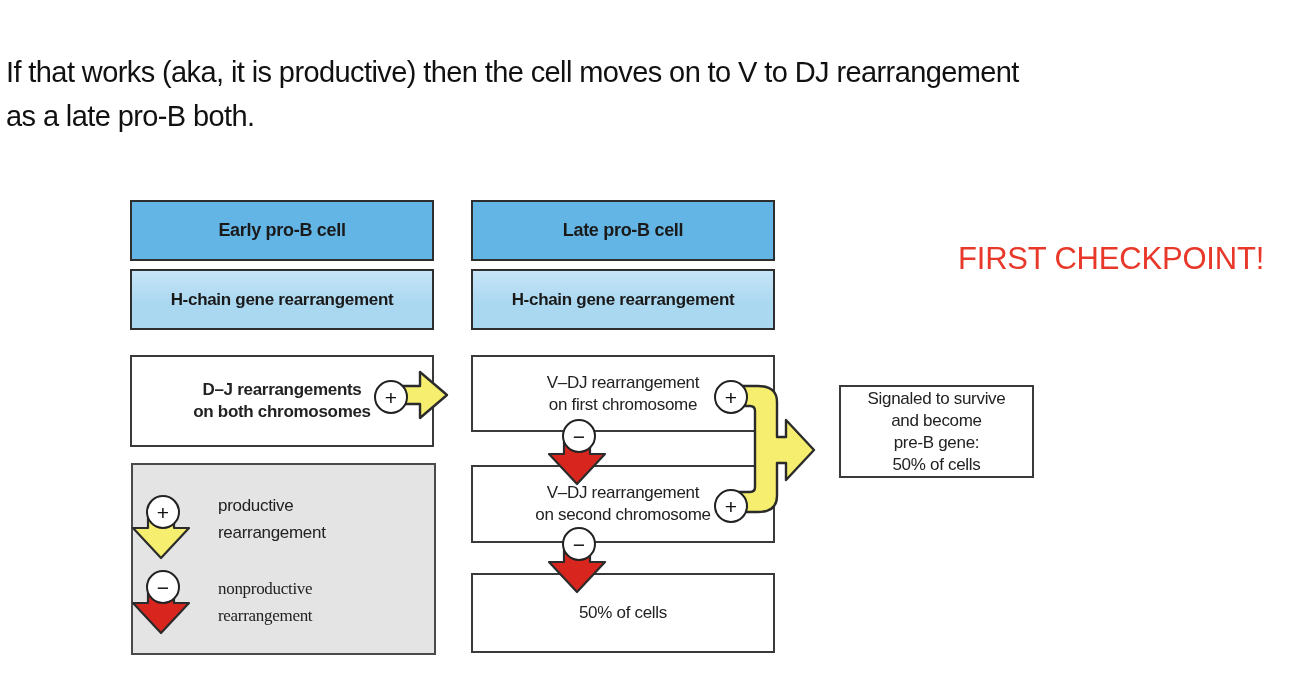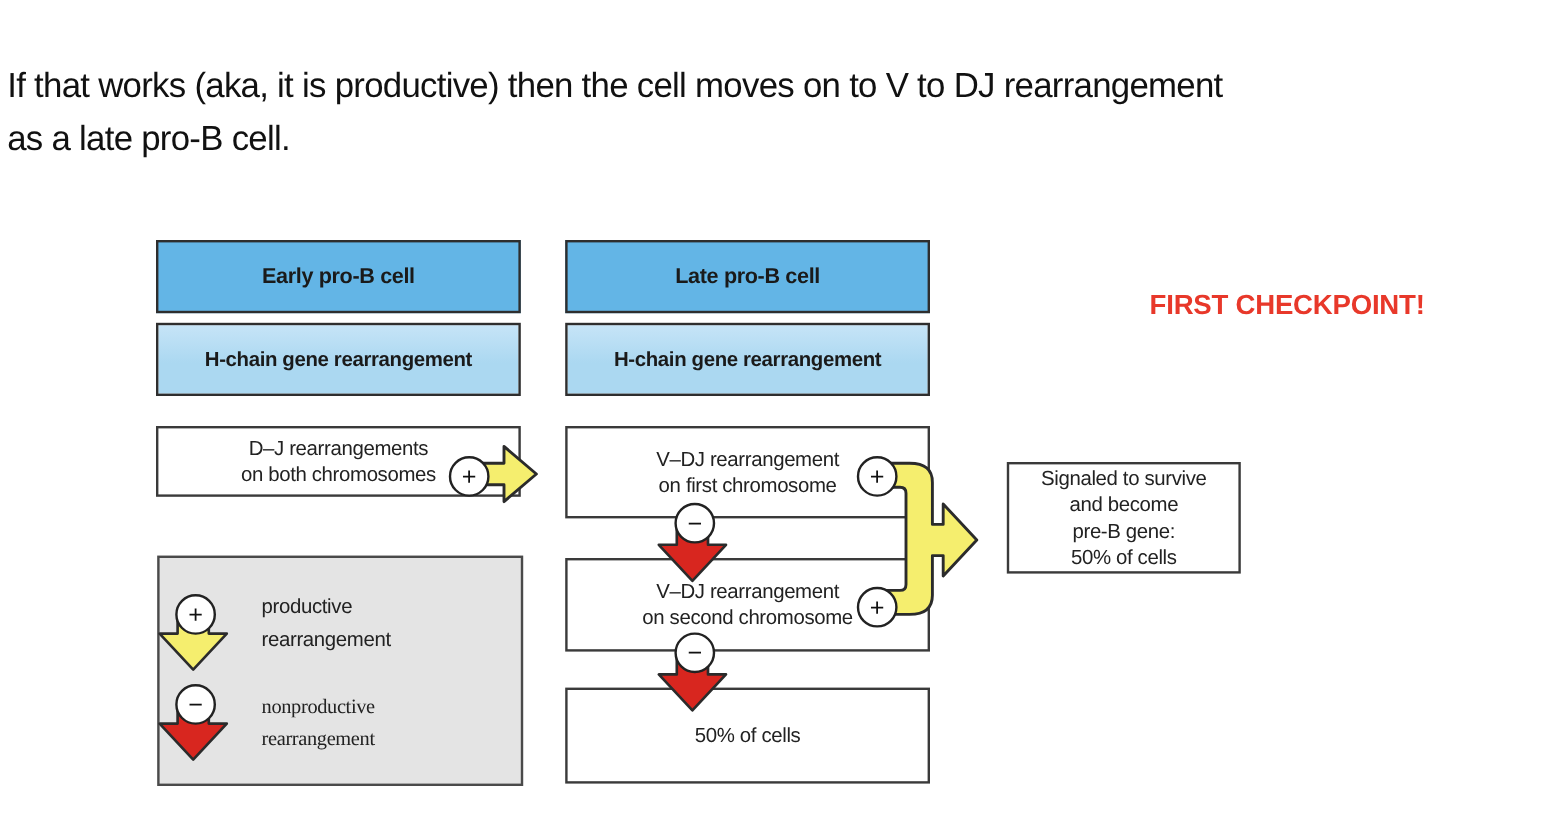--- a/index.html
+++ b/index.html
@@ -26,38 +26,38 @@
                background:#fff;border:2px solid #222;display:flex;align-items:center;
                justify-content:center;font-size:21px;line-height:1;color:#111;
                font-weight:400;z-index:30;}
 
   .shape{position:absolute;z-index:20;}
   .shape svg{display:block;overflow:visible;}
 
   .legend-label{position:absolute;font-size:17px;line-height:27px;color:#222;
                 letter-spacing:-0.3px;z-index:25;}
 
-  .checkpoint{position:absolute;left:958px;top:241px;font-size:23px;font-weight:bold;
+  .checkpoint{position:absolute;left:958px;top:241px;font-size:31px;font-weight:normal;
               color:var(--checkpoint-red);letter-spacing:-0.2px;}
 </style>
 </head>
 <body>
 
 <div class="intro">
   <div>If that works (aka, it is productive) then the cell moves on to V to DJ rearrangement</div>
-  <div>as a late pro-B cell.</div>
+  <div>as a late pro-B both.</div>
 </div>
 
 <div class="abs stage-box" style="left:86px;top:200px;width:304px;height:61px;">
   <span>Early pro-B cell</span>
 </div>
 <div class="abs proc-box" style="left:86px;top:269px;width:304px;height:61px;">
   <span>H-chain gene rearrangement</span>
 </div>
-<div class="abs white-box" style="left:86px;top:355px;width:304px;height:59px;">
+<div class="abs white-box" style="left:86px;top:355px;width:304px;height:92px;font-weight:bold;">
   <span>D–J rearrangements</span>
   <span>on both chromosomes</span>
 </div>
 
 <div class="abs legend-box" style="left:87px;top:463px;width:305px;height:192px;"></div>
 <div class="legend-label" style="left:218px;top:492px;">
   <div>productive</div>
   <div>rearrangement</div>
 </div>
 <div class="legend-label" style="left:218px;top:575px;font-family:Liberation Serif, serif;">

